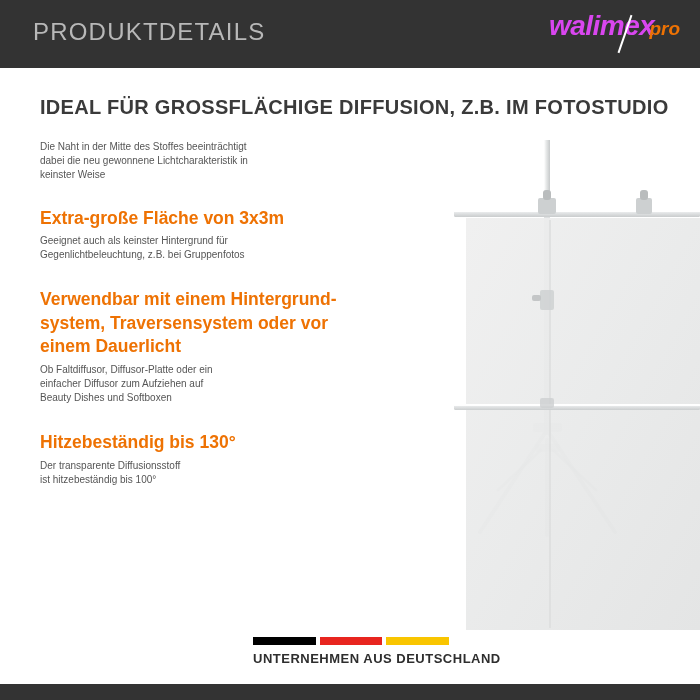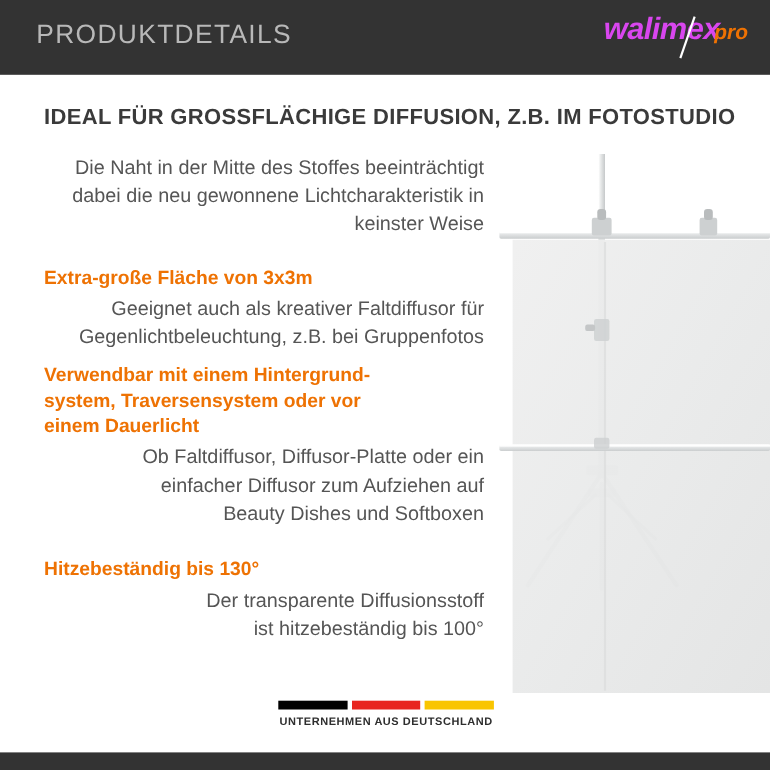--- a/index.html
+++ b/index.html
@@ -105,28 +105,27 @@
   .feature-title {
     color: #ee7203;
     font-size: 17.5px;
     font-weight: bold;
     line-height: 1.34;
     margin: 0 0 4px 0;
     white-space: pre-line;
   }
   .feature-body {
     color: #555555;
-    font-size: 18px;
+    font-size: 10px;
     line-height: 1.42;
     margin: 0;
     white-space: pre-line;
-    text-align: right;
   }
   .feature.f1 { margin-bottom: 24px; }
-  .feature.f2 { margin-bottom: 10px; }
+  .feature.f2 { margin-bottom: 26px; }
   .feature.f3 { margin-bottom: 26px; }
 
   
   .product-image {
     position: absolute;
     left: 440px;
     top: 140px;
     width: 260px;
     height: 490px;
     overflow: hidden;
@@ -144,21 +143,21 @@
     display: flex;
     gap: 4px;
     height: 8px;
     margin-bottom: 6px;
   }
   .flag-bar { flex: 1 1 0; height: 8px; }
   .flag-black { background: #000000; }
   .flag-red { background: #e8251f; }
   .flag-gold { background: #f9c500; }
   .germany-text {
-    font-size: 10px;
+    font-size: 13px;
     font-weight: bold;
     color: #2e2e2e;
     letter-spacing: 0.5px;
     text-align: center;
     white-space: nowrap;
   }
 
   
   .footer-bar {
     position: absolute;
@@ -252,21 +251,21 @@
   <div class="content-col">
 
     <div class="feature f1">
       <p class="feature-body">Die Naht in der Mitte des Stoffes beeinträchtigt
 dabei die neu gewonnene Lichtcharakteristik in
 keinster Weise</p>
     </div>
 
     <div class="feature f2">
       <p class="feature-title">Extra-große Fläche von 3x3m</p>
-      <p class="feature-body">Geeignet auch als kreativer Faltdiffusor für
+      <p class="feature-body">Geeignet auch als keinster Hintergrund für
 Gegenlichtbeleuchtung, z.B. bei Gruppenfotos</p>
     </div>
 
     <div class="feature f3">
       <p class="feature-title">Verwendbar mit einem Hintergrund-
 system, Traversensystem oder vor
 einem Dauerlicht</p>
       <p class="feature-body">Ob Faltdiffusor, Diffusor-Platte oder ein
 einfacher Diffusor zum Aufziehen auf
 Beauty Dishes und Softboxen</p>

